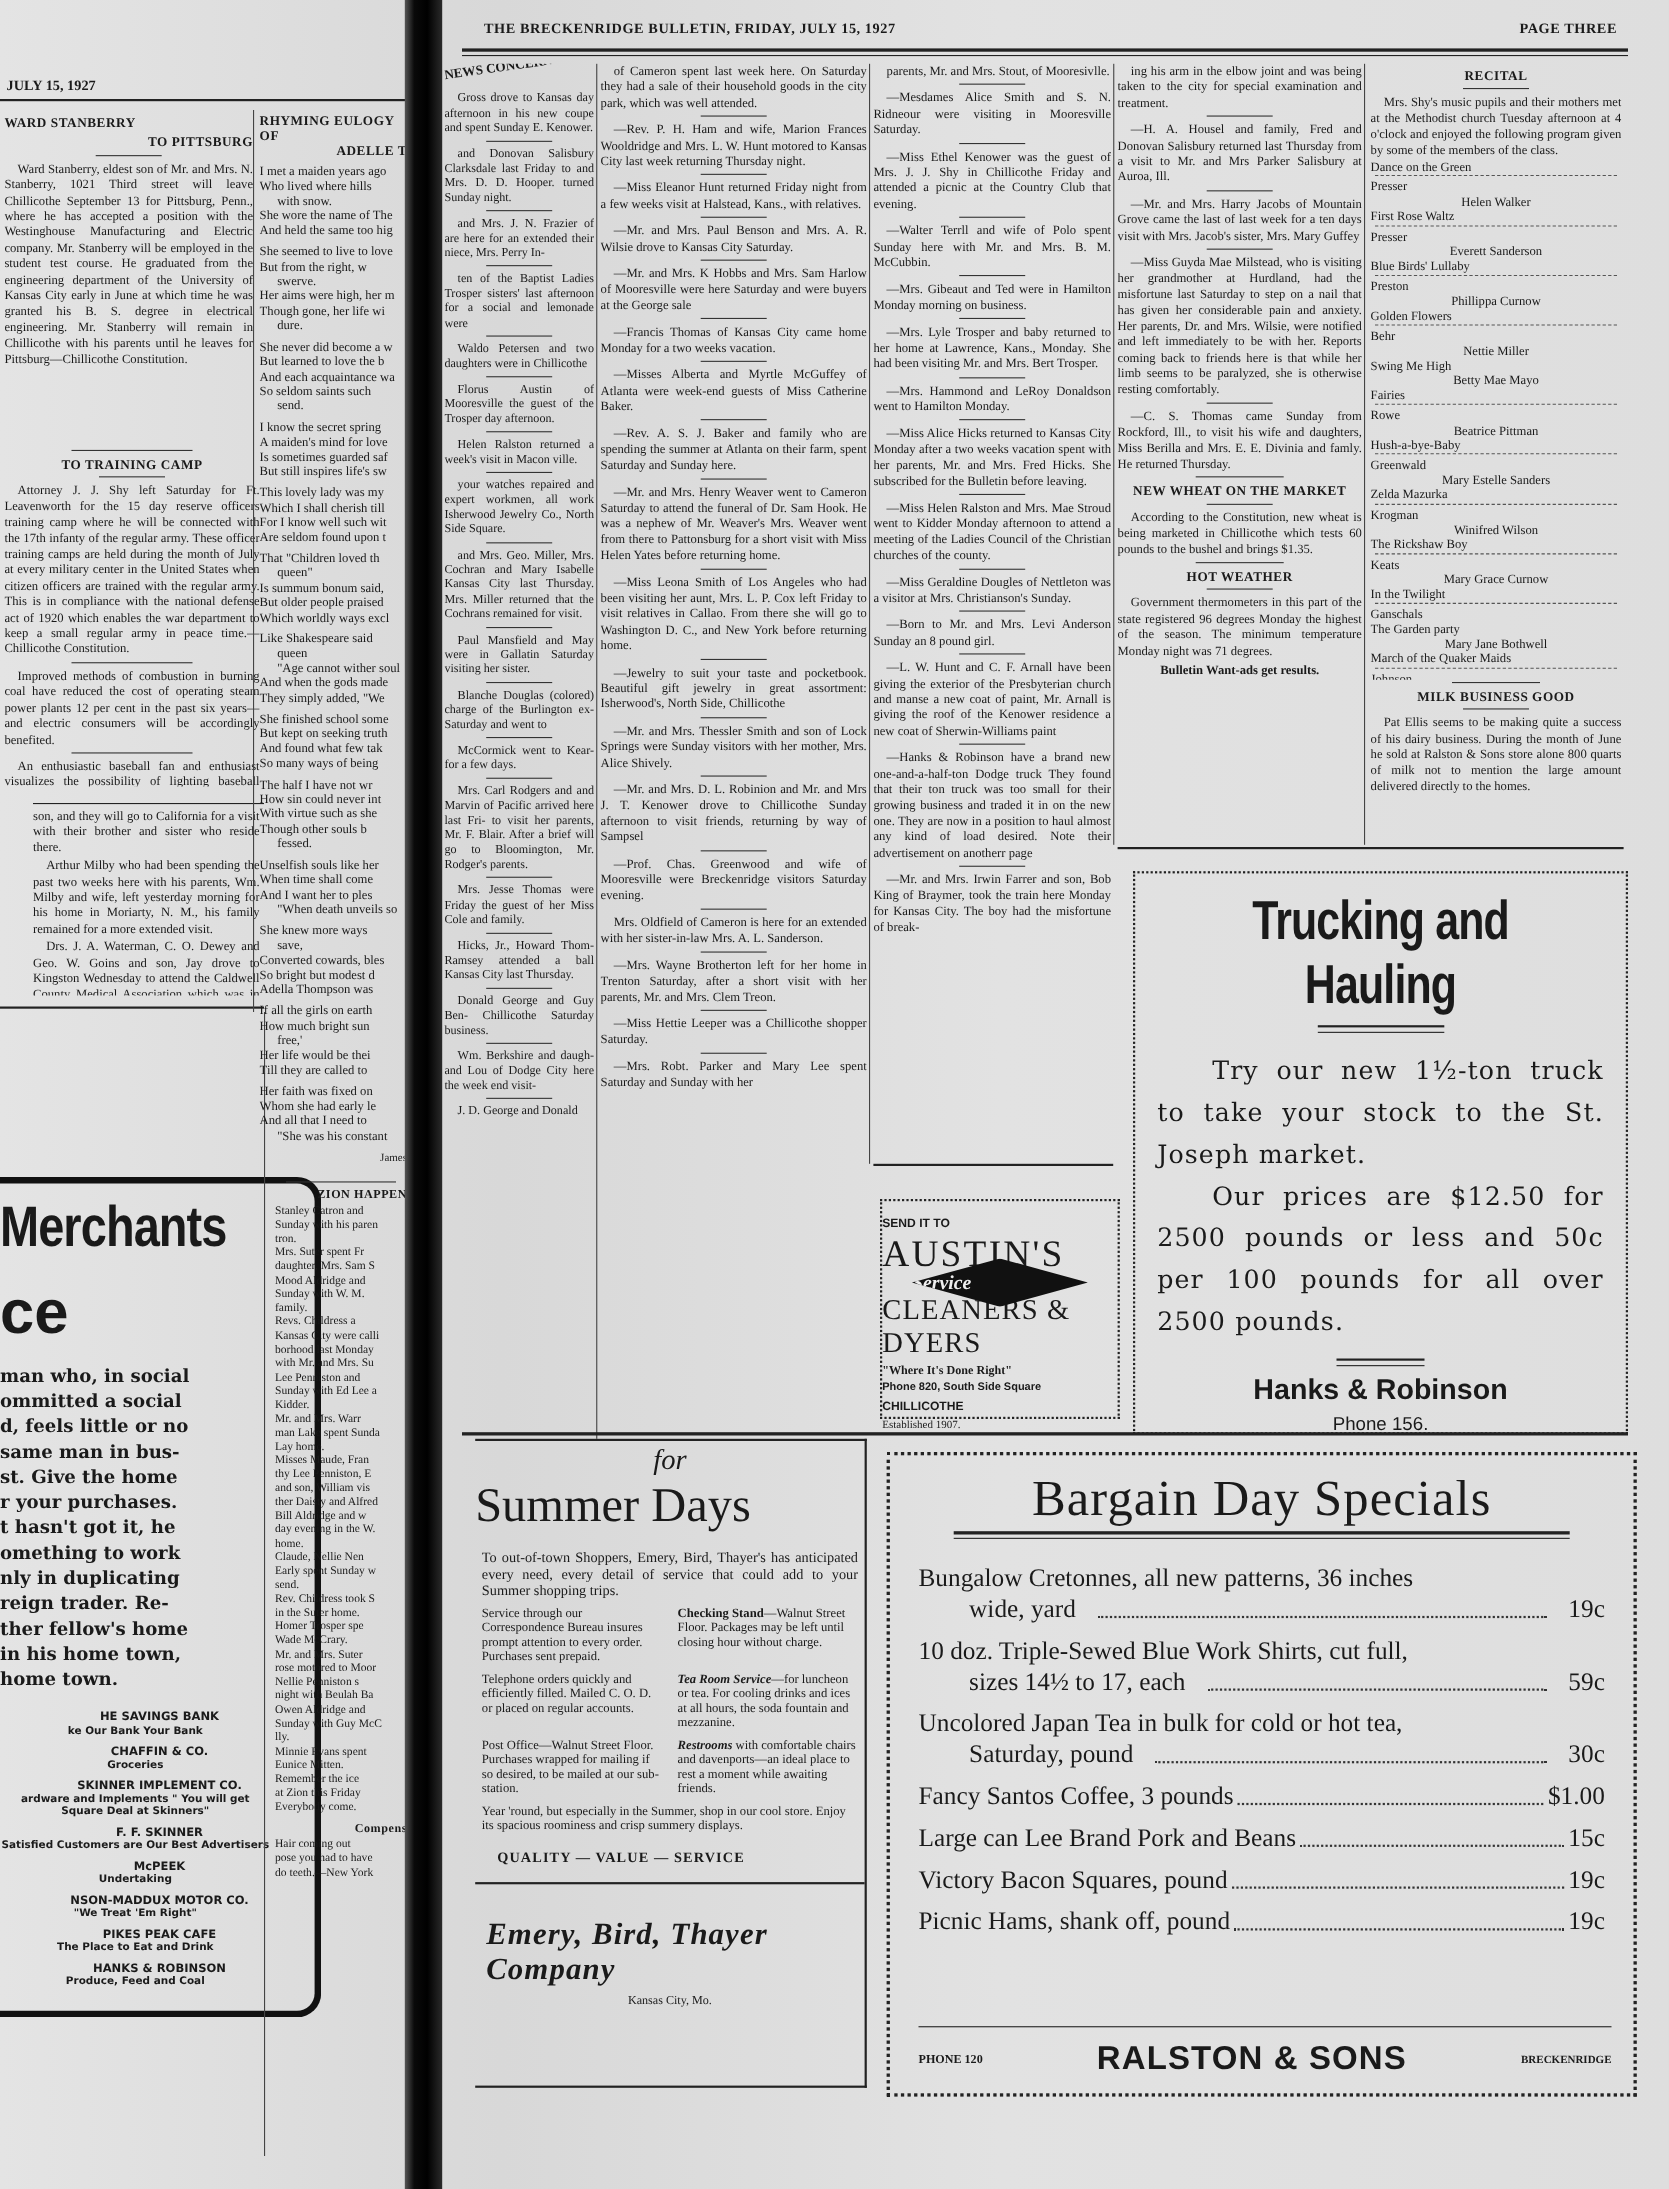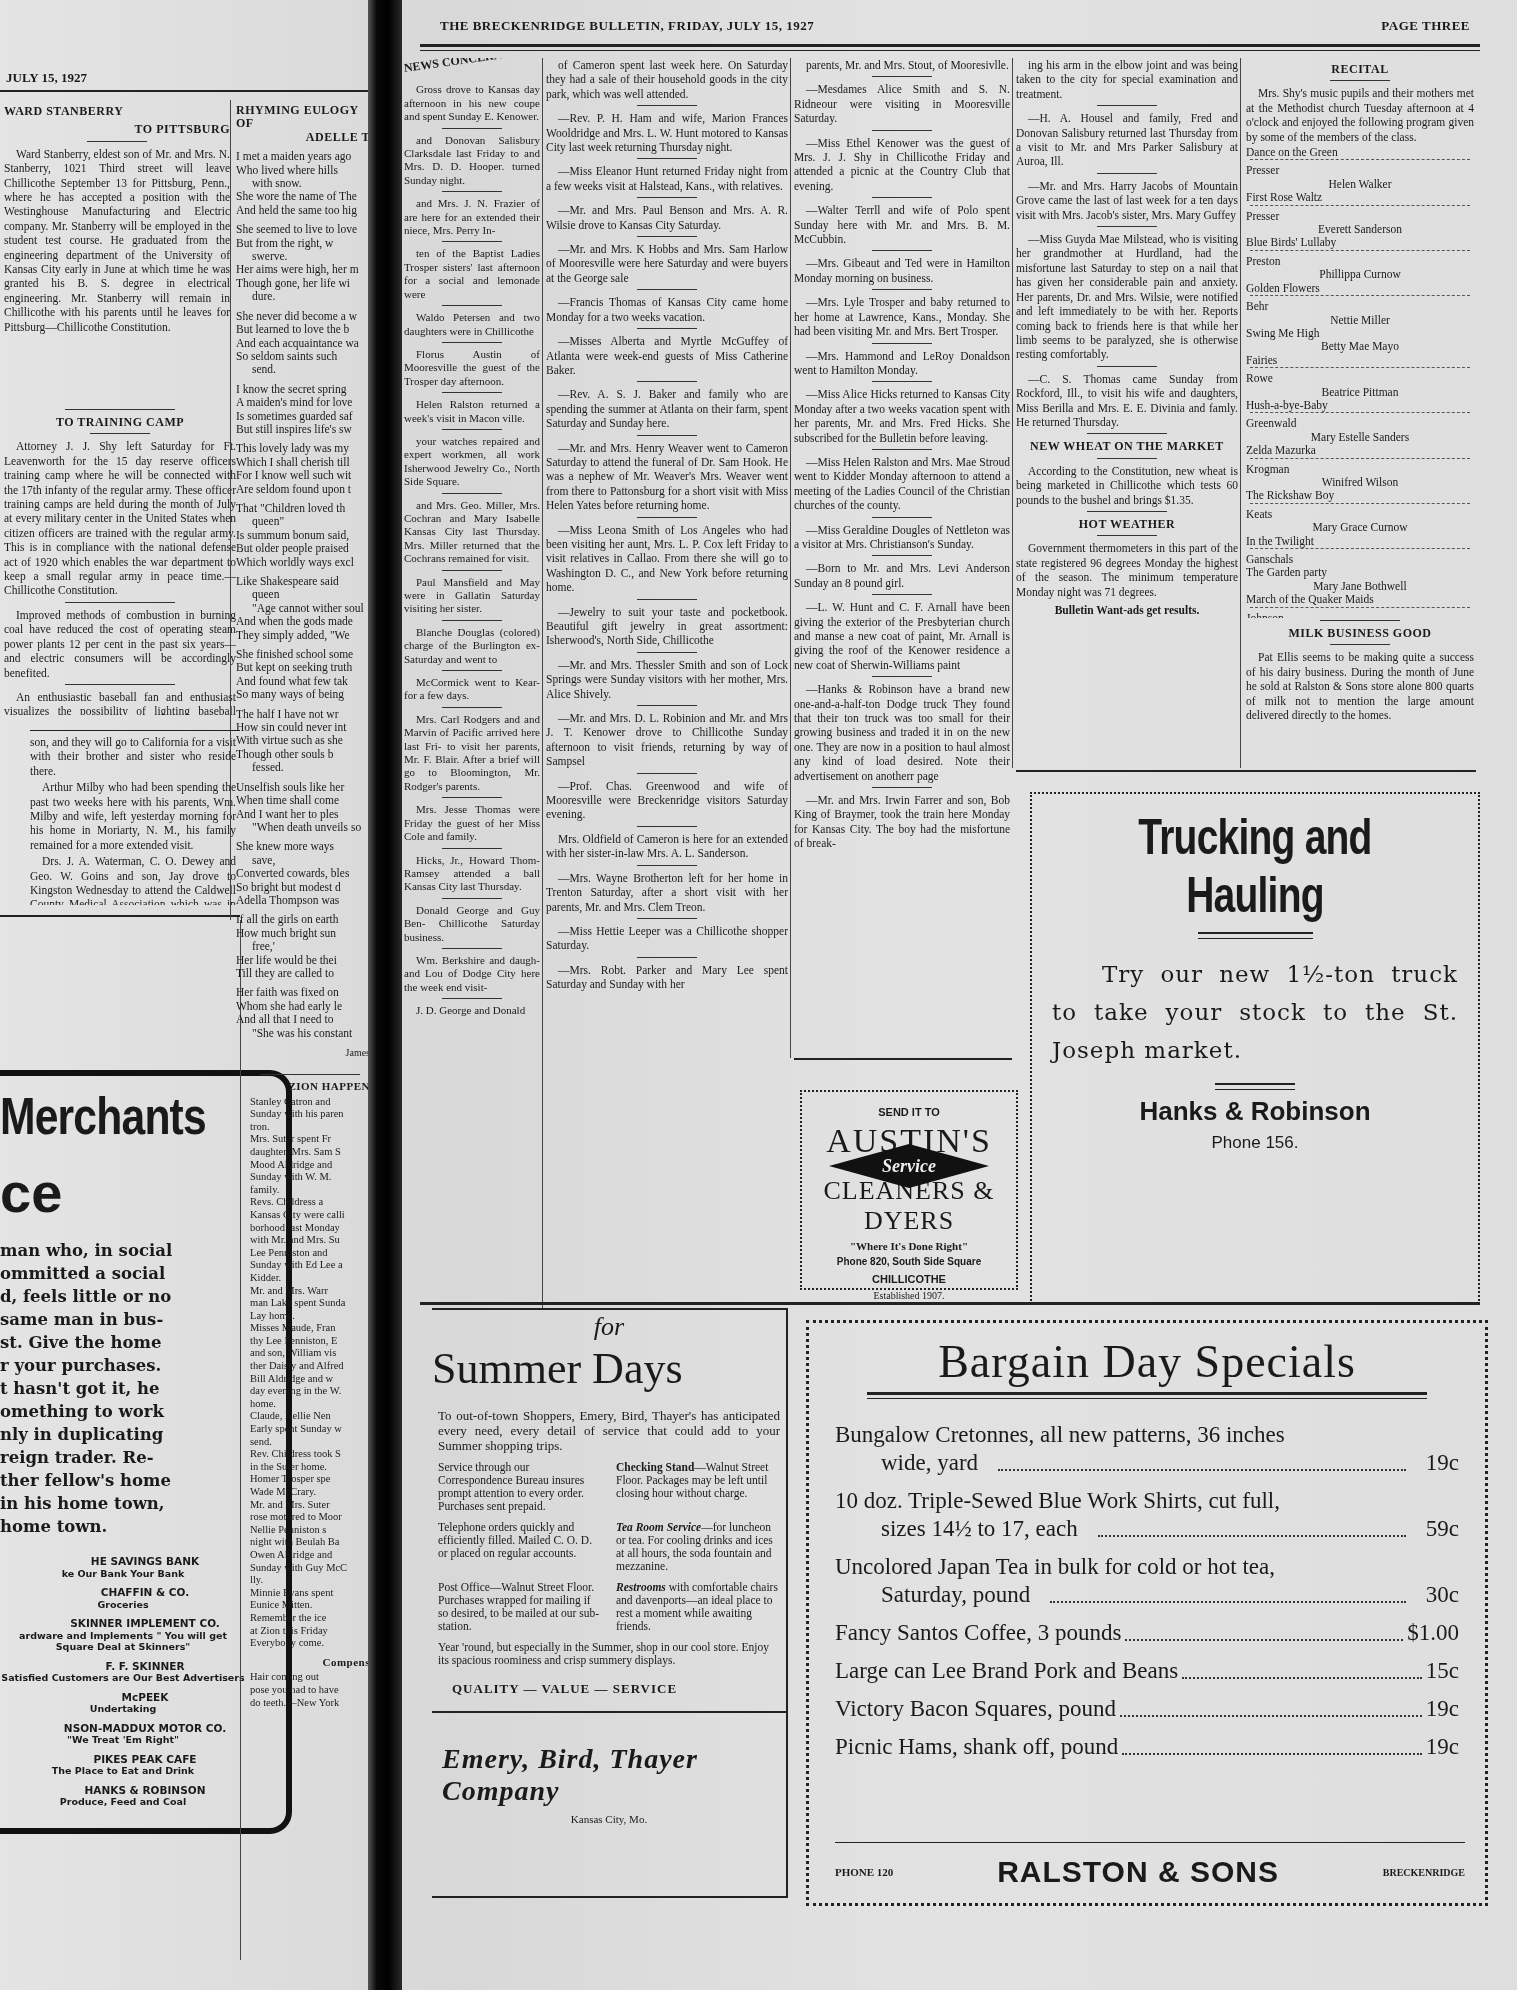--- a/index.html
+++ b/index.html
@@ -42,21 +42,21 @@
   .special h1 { font-family:"Liberation Serif", serif; font-weight:normal; margin:0; font-size:44px; line-height:50px; }
   .special .for { font-style:italic; font-size:26px; text-align:center; margin:2px 0; }
   .special .intro { font-size:13px; line-height:15px; margin:14px 6px 8px 6px; text-align:justify; }
   .special .grid { display:grid; grid-template-columns:1fr 1fr; gap:8px 14px; margin:0 6px; font-size:11.5px; line-height:13px; }
   .special .grid b { font-weight:bold; }
   .special .grid i { font-style:italic; font-weight:bold; }
   .special .closing { font-size:11.5px; line-height:13px; margin:8px 6px; }
   .special .qvs { font-size:13px; font-weight:bold; letter-spacing:1px; margin:14px 0 0 20px; }
   .special .sig { font-style:italic; font-weight:bold; font-size:28px; margin:30px 0 0 10px; letter-spacing:1px; }
   .special .city { font-size:11px; text-align:center; margin-top:6px; }
-  .austin { text-align:center; font-family:"Liberation Sans", sans-serif; }
+  .austin { text-align:left; font-family:"Liberation Sans", sans-serif; }
   .austin .send { font-size:11px; font-weight:bold; margin-top:14px; }
   .austin .name { font-family:"Liberation Serif", serif; font-size:34px; letter-spacing:2px; margin-top:6px; line-height:34px; }
   .austin .diamond { width:160px; height:44px; margin:-14px auto 0; background:#111; color:#eee; clip-path:polygon(0 50%,50% 0,100% 50%,50% 100%); font-family:"Liberation Serif", serif; font-style:italic; font-weight:bold; font-size:18px; line-height:44px; }
   .austin .cd { font-family:"Liberation Serif", serif; font-size:26px; letter-spacing:1px; margin-top:-12px; }
   .austin .slogan { font-size:11px; font-weight:bold; margin-top:4px; font-family:"Liberation Serif", serif; }
   .austin .addr { font-size:10px; font-weight:bold; margin-top:4px; }
   .austin .town { font-size:11px; font-weight:bold; margin-top:6px; }
   .austin .est { font-size:10px; margin-top:5px; font-family:"Liberation Serif", serif; }
   .merch { border:6px solid #111; border-left:none; border-radius:0 22px 22px 0; }
   .merch h1 { font-family:"Liberation Sans", sans-serif; font-weight:bold; font-size:52px; margin:10px 0 0 0; transform:scaleX(0.82); transform-origin:left; letter-spacing:-1px; }
@@ -568,20 +568,21 @@
     <div class="addr">Phone 820, South Side Square</div>
     <div class="town">CHILLICOTHE</div>
     <div class="est">Established 1907.</div>
   </div>
 
   <div class="box dotted truck" style="left:1030px;top:792px;width:450px;height:512px;">
     <h1>Trucking and Hauling</h1>
     <div class="dbl"></div>
     <div class="body">
       <p>Try our new 1½-ton truck to take your stock to the St. Joseph market.</p>
+      <p>Our prices are $12.50 for 2500 pounds or less and 50c per 100 pounds for all over 2500 pounds.</p>
     </div>
     <div class="dbl" style="width:80px;margin:14px auto 6px;"></div>
     <div class="firm">Hanks &amp; Robinson</div>
     <div class="phone">Phone 156.</div>
   </div>
 
   <div class="hline" style="left:420px;top:1302px;width:1060px;height:3px;"></div>
 
   <div class="box special" style="left:432px;top:1308px;width:356px;height:590px;border-left:none;">
     <div class="for">for</div>

